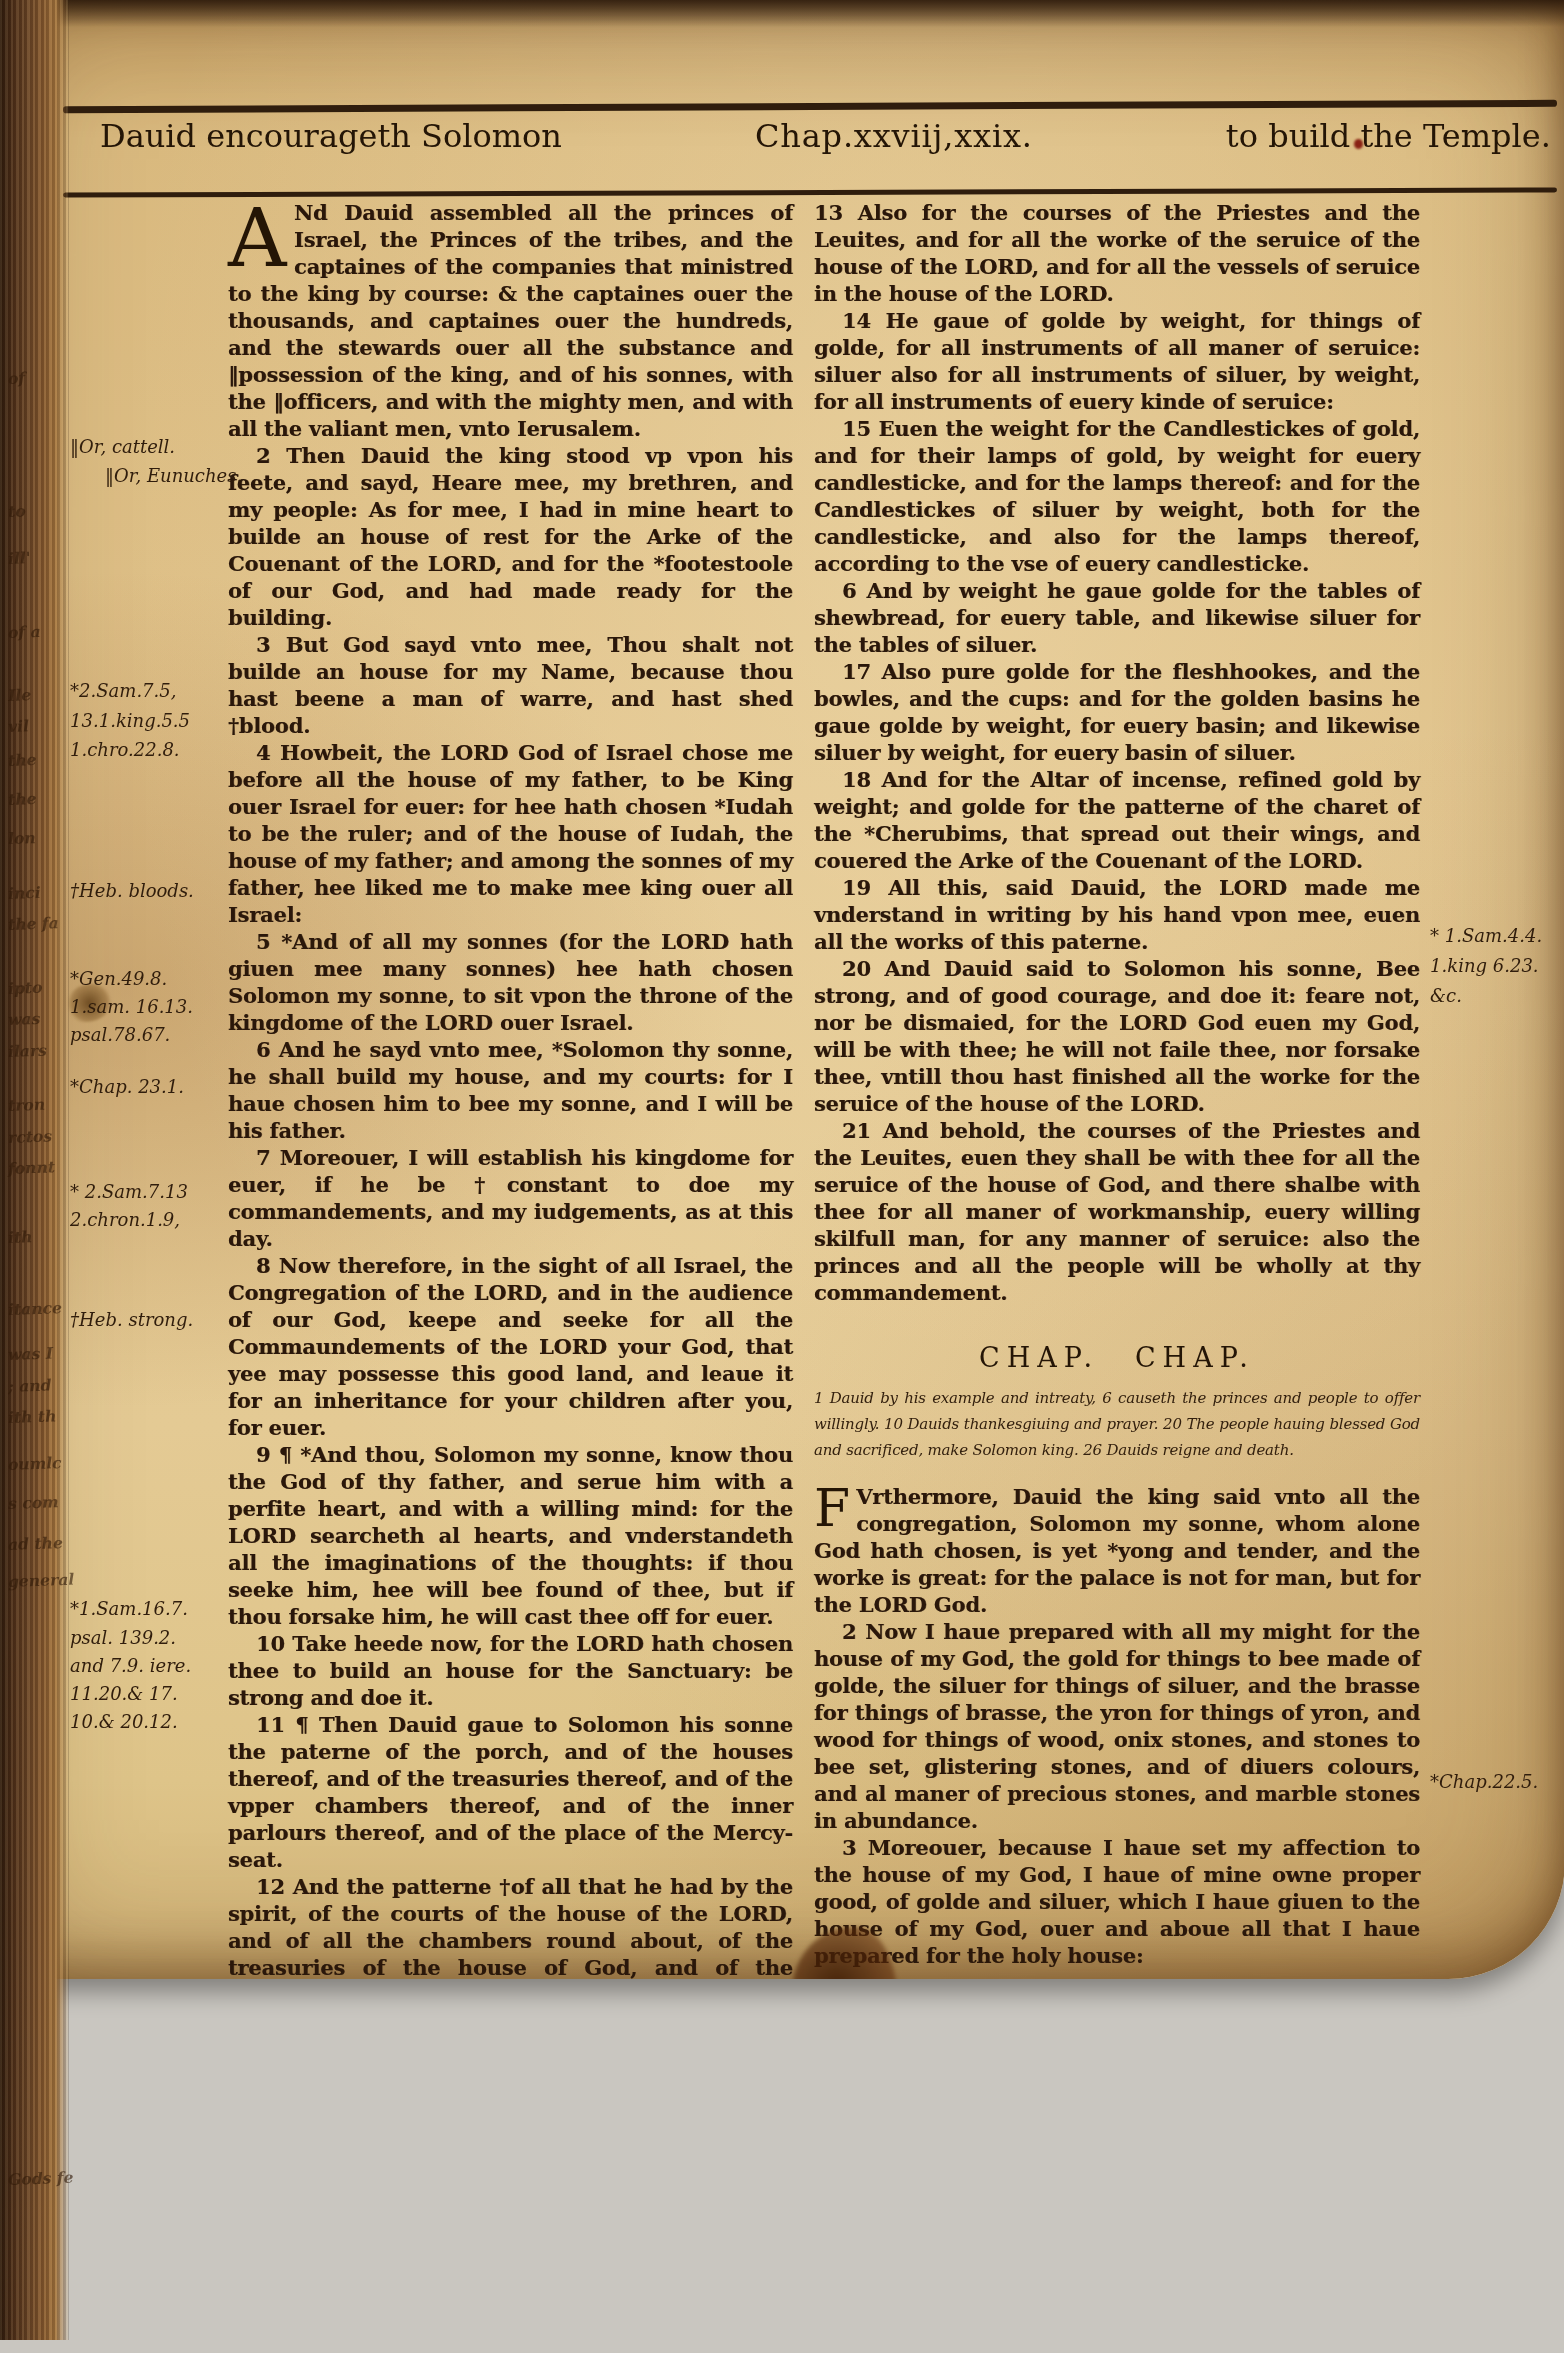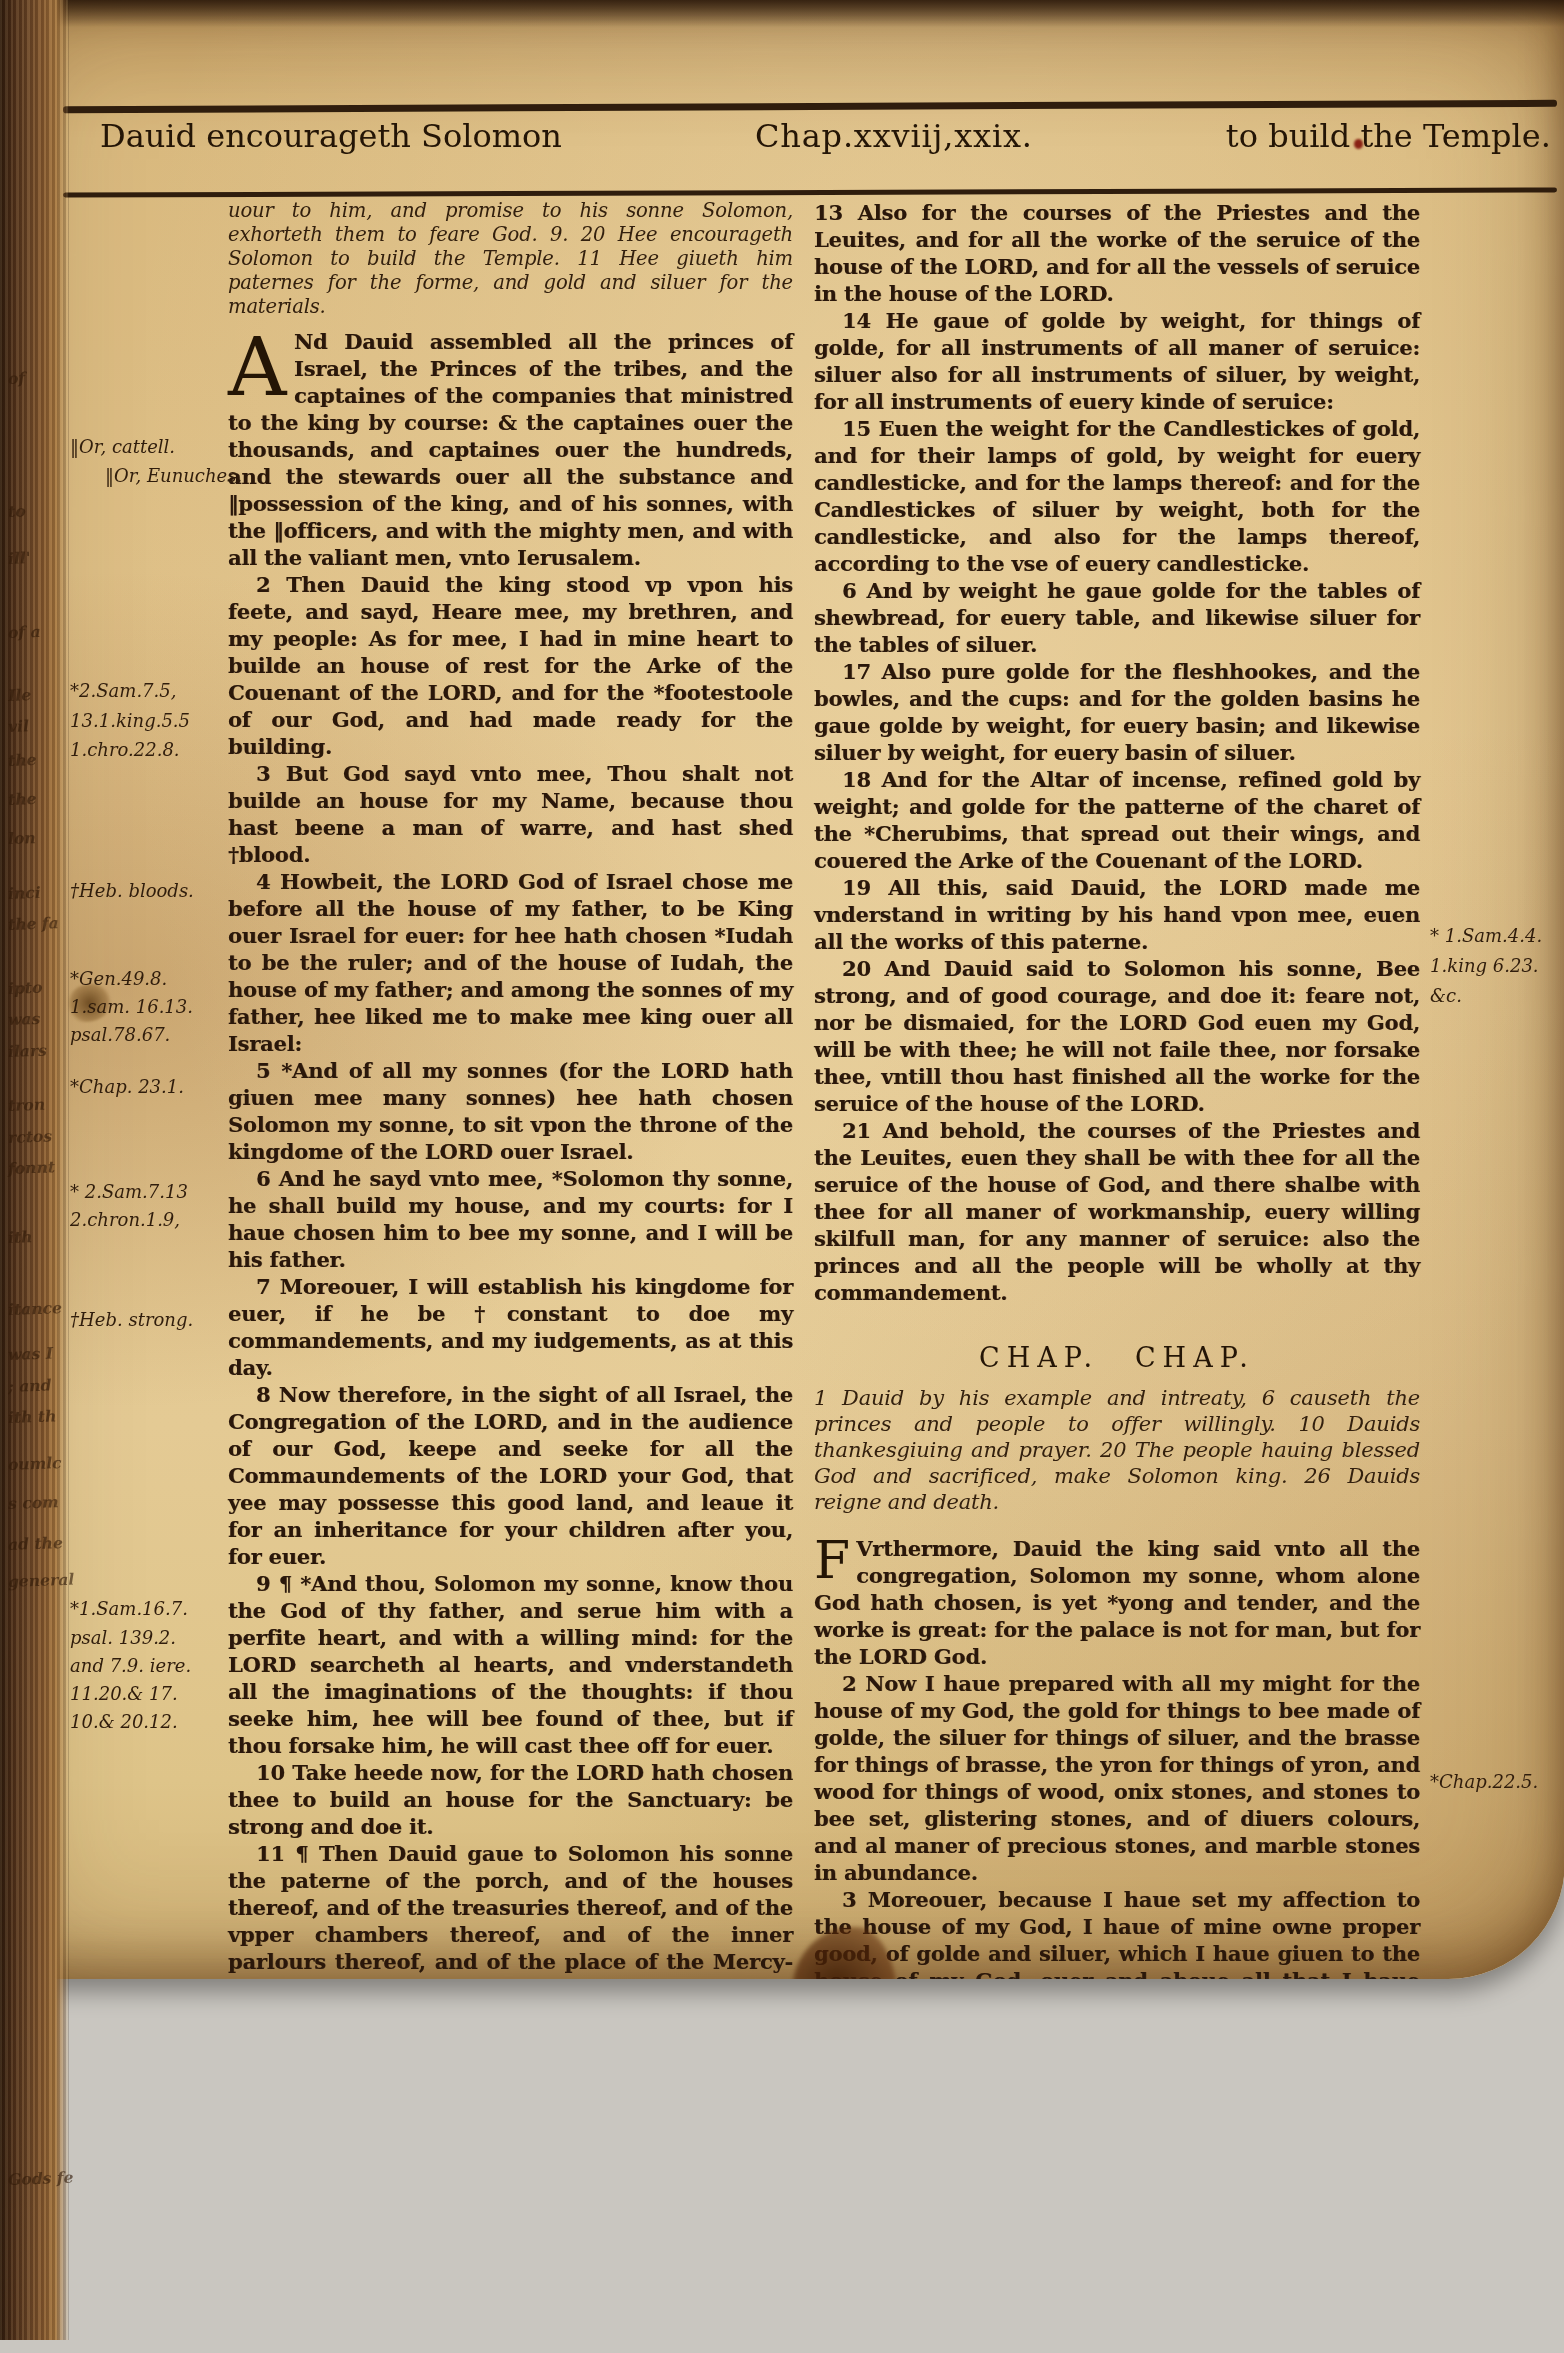--- a/index.html
+++ b/index.html
@@ -45,21 +45,21 @@
   .nodent{text-indent:0;}
   .dropcap{float:left;font-weight:400;color:#241505;text-shadow:none;}
   .drop3{text-indent:0;}
   .drop3 .dropcap{font-size:81px;line-height:69px;padding:4.7px 7.8px 0 0;}
   .drop2{text-indent:0;}
   .drop2 .dropcap{font-size:52px;line-height:45px;padding:2.3px 6.3px 0 0;}
   .intro{font-weight:500;font-style:italic;font-size:19.6px;line-height:24px;text-indent:0;
     margin:0 0 9.4px 0;text-shadow:none;color:#33200e;}
   .chap-heading{font-weight:400;text-indent:0;text-align:center;font-size:27px;letter-spacing:7px;
     word-spacing:20.3px;margin:38px 0 14px 0;text-shadow:none;color:#241506;}
-  .argument{font-weight:500;font-style:italic;font-size:21px;line-height:26px;text-indent:0;
+  .argument{font-weight:500;font-style:italic;font-size:15px;line-height:26px;text-indent:0;
     margin:0 0 20.3px 0;text-shadow:none;color:#33200e;}
   
   .sig{position:absolute;left:912px;top:2225px;width:117px;text-align:center;
     font-size:28px;font-weight:700;color:#2a170a;}
   .catch{position:absolute;left:1209px;top:2222px;width:156px;text-align:right;
     font-size:23px;font-weight:700;color:#2a170a;}
   
   .smudge{position:absolute;pointer-events:none;}
   .fingerprint{left:736px;top:2007px;width:469px;height:168px;border-radius:50%;
     background:repeating-linear-gradient(102deg,rgba(110,52,12,.40) 0 11.7px,rgba(110,52,12,0) 11.7px 31px);
@@ -121,21 +121,20 @@
       </div>
 
     <div class="margin-notes right">
         <div class="mnote" style="position: absolute; top: 926px;">* 1.Sam.4.4.</div>
         <div class="mnote" style="position: absolute; top: 956px;">1.king 6.23.</div>
         <div class="mnote" style="position: absolute; top: 986px;">&amp;c.</div>
         <div class="mnote" style="position: absolute; top: 1772px;">*Chap.22.5.</div>
       </div>
 
     <div class="col col-left">
-        <div class="intro">uour to him, and promise to his sonne Solomon, exhorteth them to feare God. 9. 20 Hee encourageth Solomon to build the Temple. 11 Hee giueth him paternes for the forme, and gold and siluer for the materials.</div>
         <div class="verse drop3"><span class="dropcap">A</span>Nd Dauid assembled all the princes of Israel, the Princes of the tribes, and the captaines of the companies that ministred to the king by course: &amp; the captaines ouer the thousands, and captaines ouer the hundreds, and the stewards ouer all the substance and ‖possession of the king, and of his sonnes, with the ‖officers, and with the mighty men, and with all the valiant men, vnto Ierusalem.</div>
         <div class="verse">2 Then Dauid the king stood vp vpon his feete, and sayd, Heare mee, my brethren, and my people: As for mee, I had in mine heart to builde an house of rest for the Arke of the Couenant of the LORD, and for the *footestoole of our God, and had made ready for the building.</div>
         <div class="verse">3 But God sayd vnto mee, Thou shalt not builde an house for my Name, because thou hast beene a man of warre, and hast shed †blood.</div>
         <div class="verse">4 Howbeit, the LORD God of Israel chose me before all the house of my father, to be King ouer Israel for euer: for hee hath chosen *Iudah to be the ruler; and of the house of Iudah, the house of my father; and among the sonnes of my father, hee liked me to make mee king ouer all Israel:</div>
         <div class="verse">5 *And of all my sonnes (for the LORD hath giuen mee many sonnes) hee hath chosen Solomon my sonne, to sit vpon the throne of the kingdome of the LORD ouer Israel.</div>
         <div class="verse">6 And he sayd vnto mee, *Solomon thy sonne, he shall build my house, and my courts: for I haue chosen him to bee my sonne, and I will be his father.</div>
         <div class="verse">7 Moreouer, I will establish his kingdome for euer, if he be †constant to doe my commandements, and my iudgements, as at this day.</div>
         <div class="verse">8 Now therefore, in the sight of all Israel, the Congregation of the LORD, and in the audience of our God, keepe and seeke for all the Commaundements of the LORD your God, that yee may possesse this good land, and leaue it for an inheritance for your children after you, for euer.</div>
         <div class="verse">9 ¶ *And thou, Solomon my sonne, know thou the God of thy father, and serue him with a perfite heart, and with a willing mind: for the LORD searcheth al hearts, and vnderstandeth all the imaginations of the thoughts: if thou seeke him, hee will bee found of thee, but if thou forsake him, he will cast thee off for euer.</div>
         <div class="verse">10 Take heede now, for the LORD hath chosen thee to build an house for the Sanctuary: be strong and doe it.</div>

